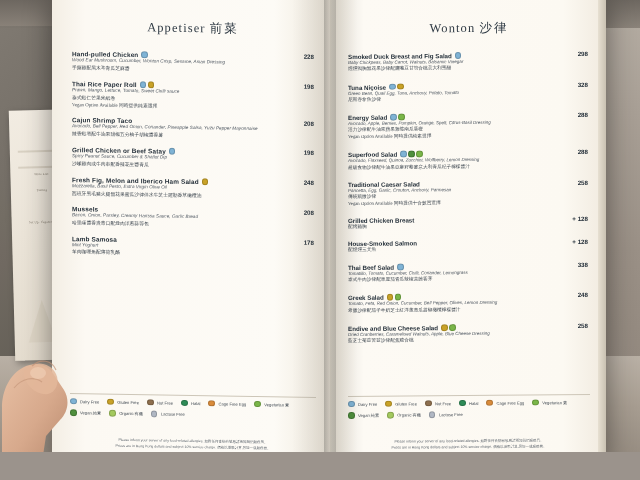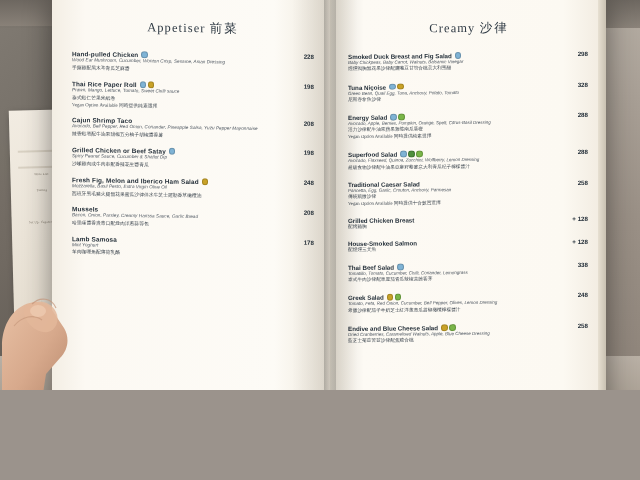--- a/index.html
+++ b/index.html
@@ -1,21 +1,21 @@
 <!DOCTYPE html>
 <html><head>
 <meta charset="utf-8">
 <style>
   html,body{margin:0;padding:0;}
   body{
     width:640px;height:480px;overflow:hidden;
     font-family:"Liberation Serif", serif;
     background:#9b938c;
   }
-  #scene{position:relative;width:640px;height:390px;overflow:hidden;}
+  #scene{position:relative;width:640px;height:452px;overflow:hidden;}
 
   
   .bg{position:absolute;inset:0;
       background:
         linear-gradient(180deg,#b5ada3 0%,#a89f95 25%,#9a9086 55%,#8d8379 100%);
   }
   .bg-mat{position:absolute;left:0;top:26px;width:74px;height:330px;
       background:linear-gradient(135deg,#7d776f,#6e6860 60%,#5e5952);
       border-right:2px solid #514c46;opacity:.95;}
   .bg-table{position:absolute;left:0;top:356px;width:640px;height:124px;
@@ -222,21 +222,21 @@
                <span>如對任何食物有敏感請通知我們服務員。</span></div>
           <div><span>Prices are in Hong Kong dollars and subject 10% service charge.</span>
                <span>價格以港幣計算,另加一成服務費。</span></div>
         </div>
       </div>
     </div>
 
     <div class="page page-right">
       <div class="inner inner-right">
         <h1 class="sec">
-          <span>Creamy</span>
+          <span>Wonton</span>
           <span class="cn">沙律</span>
         </h1>
         <div id="right-items">
             <div class="ritem">
               <div class="name">Smoked Duck Breast and Fig Salad<span class="badges"><span class="dot" style="background:#7fb3d5"></span></span></div>
               <div class="desc">Baby Chickpeas, Baby Carrot, Walnuts, Balsamic Vinegar</div>
               <div class="cn">煙燻鴨胸無花果沙律配鷹嘴豆甘筍合桃意大利黑醋</div>
               <div class="price">298</div>
             </div>
             <div class="ritem">

